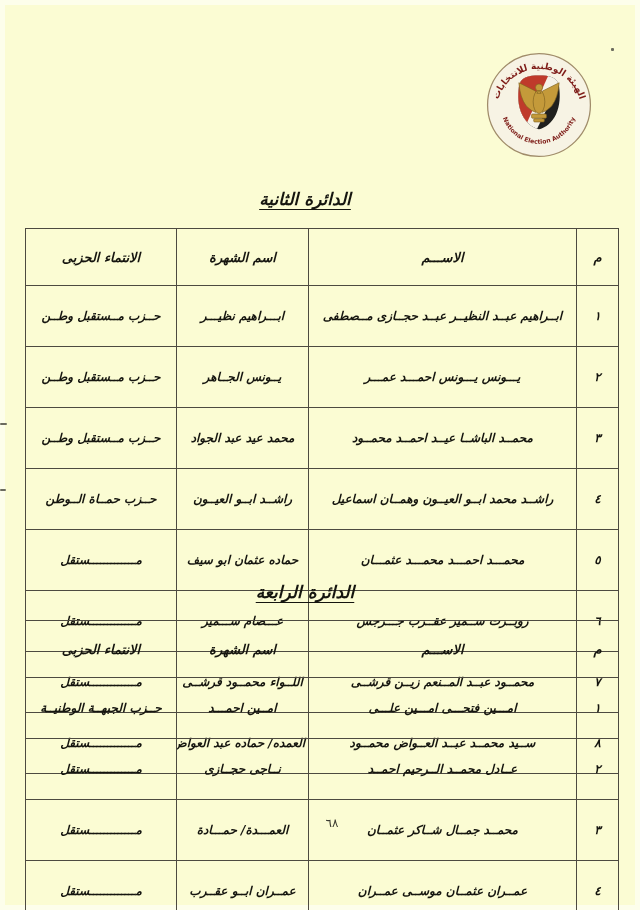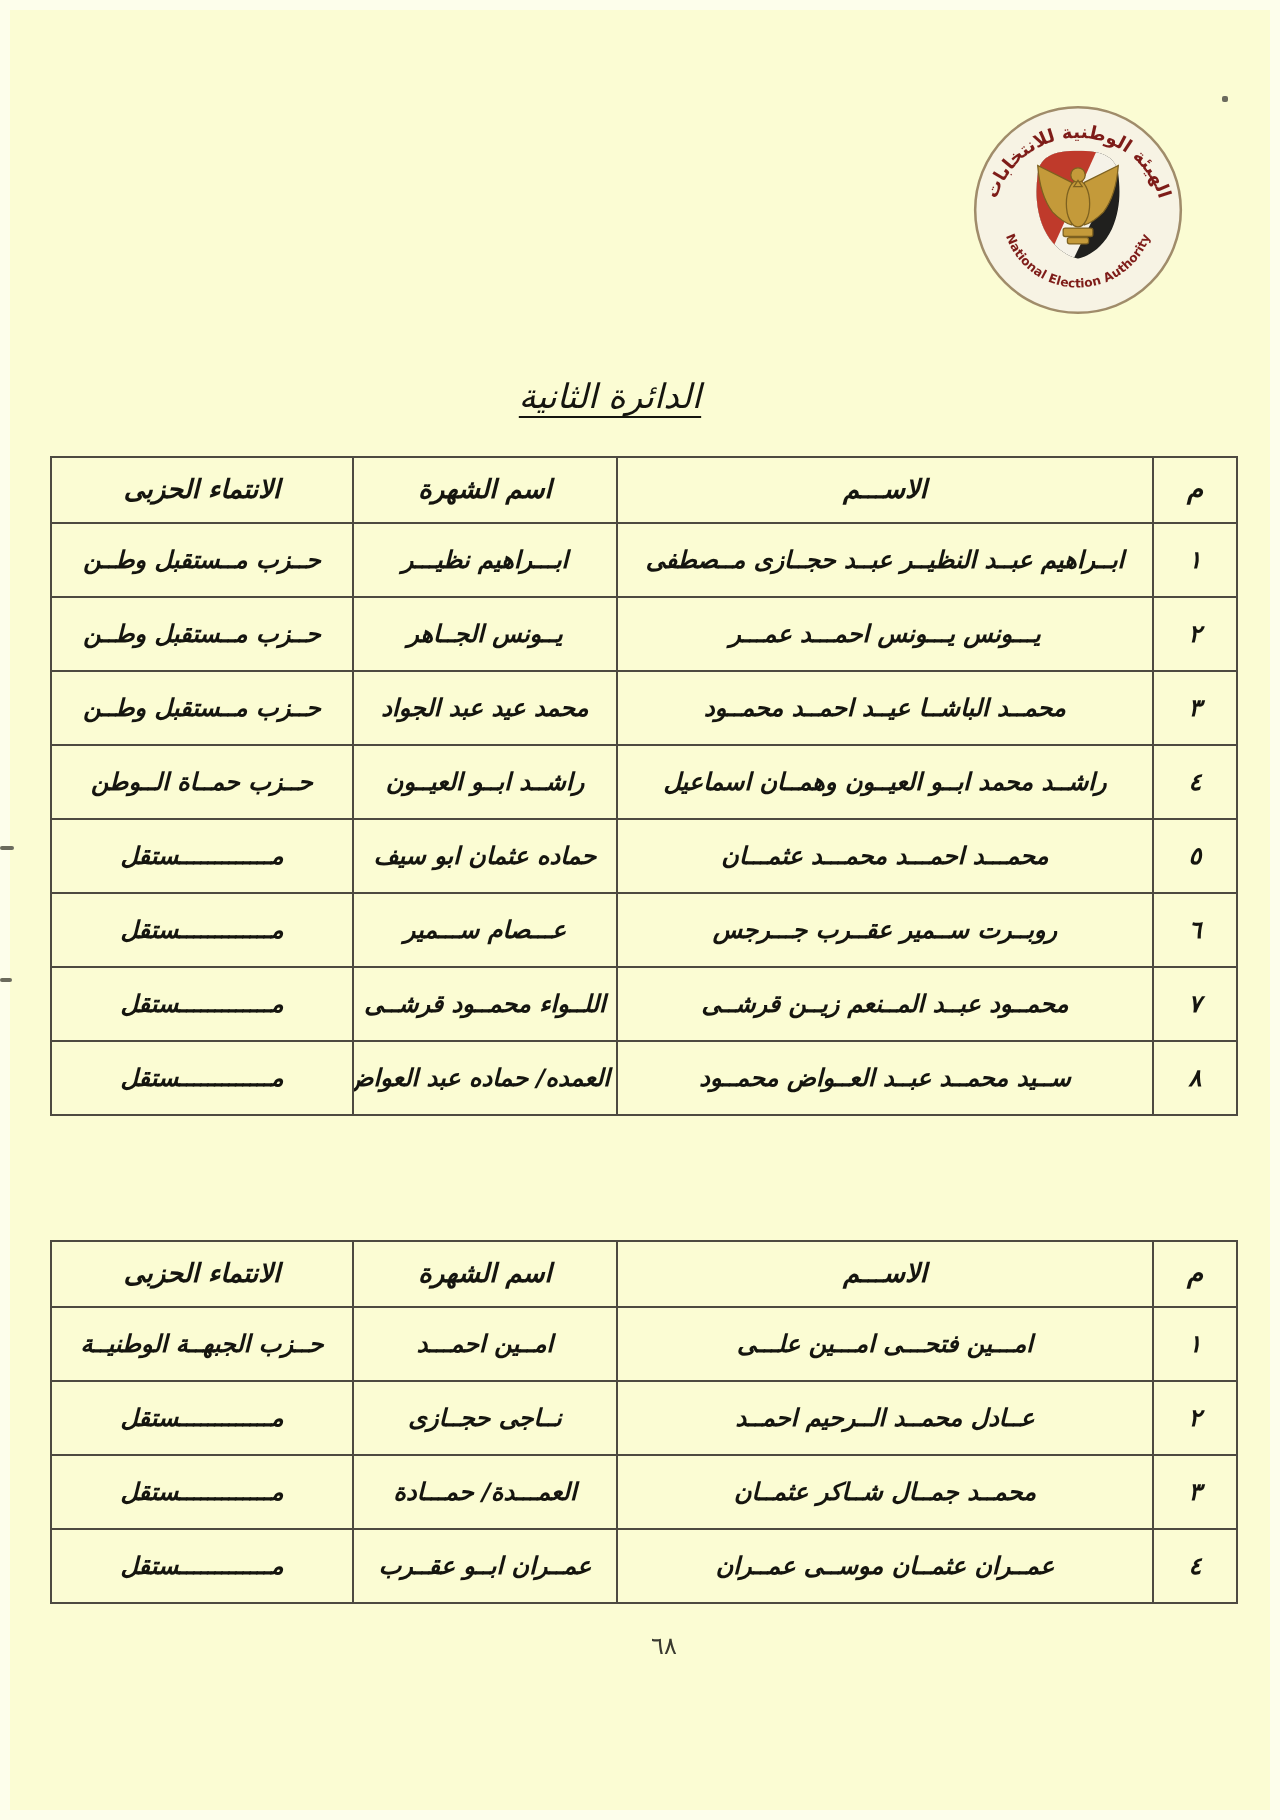--- a/index.html
+++ b/index.html
@@ -8,39 +8,39 @@
     background:#fbfcd3;
     font-family:"DejaVu Sans", sans-serif;
     color:#15150f;
   }
   .page{position:absolute;inset:0;box-shadow:inset 0 0 0 5px rgba(255,255,255,0.55);}
   
   .seal{position:absolute;left:486px;top:52px;width:106px;height:106px;}
   
   .sec-title{
     position:absolute;left:0;width:610px;text-align:center;
-    font-weight:normal;font-style:italic;font-size:17px;
+    font-weight:bold;font-style:italic;font-size:17px;
     text-decoration:underline;text-underline-offset:4px;
     letter-spacing:0.5px;
   }
   .t1{top:189px;}
   .t2{top:582px;}
   
   table.cand{
     position:absolute;left:25px;width:593px;
     border-collapse:collapse;table-layout:fixed;
     direction:rtl;
     font-weight:bold;font-style:italic;font-size:12px;
   }
   .tbl1{top:228px;}
   .tbl2{top:620px;}
   table.cand th, table.cand td{
     border:1px solid #4d4a40;
     height:36px;
-    padding:0 3px;
+    padding:12px 3px;
     text-align:center;vertical-align:middle;
     overflow:hidden;white-space:nowrap;
   }
   table.cand thead th{height:32px;font-size:13px;}
   col.c-num{width:42px;}
   col.c-name{width:268px;}
   col.c-alias{width:132px;}
   col.c-party{width:151px;}
   
   .pagenum{
@@ -155,20 +155,23 @@
       </tr>
       <tr>
         <td>٨</td>
         <td>ســيد محمــد عبــد العــواض محمــود</td>
         <td>العمده/ حماده عبد العواض</td>
         <td>مـــــــــــــستقل</td>
       </tr>
     </tbody>
   </table>
 
+  <div class="sec-title t2">
+    <span>الدائرة الرابعة</span>
+  </div>
 
   <table class="cand tbl2">
     <colgroup>
         <col class="c-num">
         <col class="c-name">
         <col class="c-alias">
         <col class="c-party">
       </colgroup>
     <thead>
       <tr>

